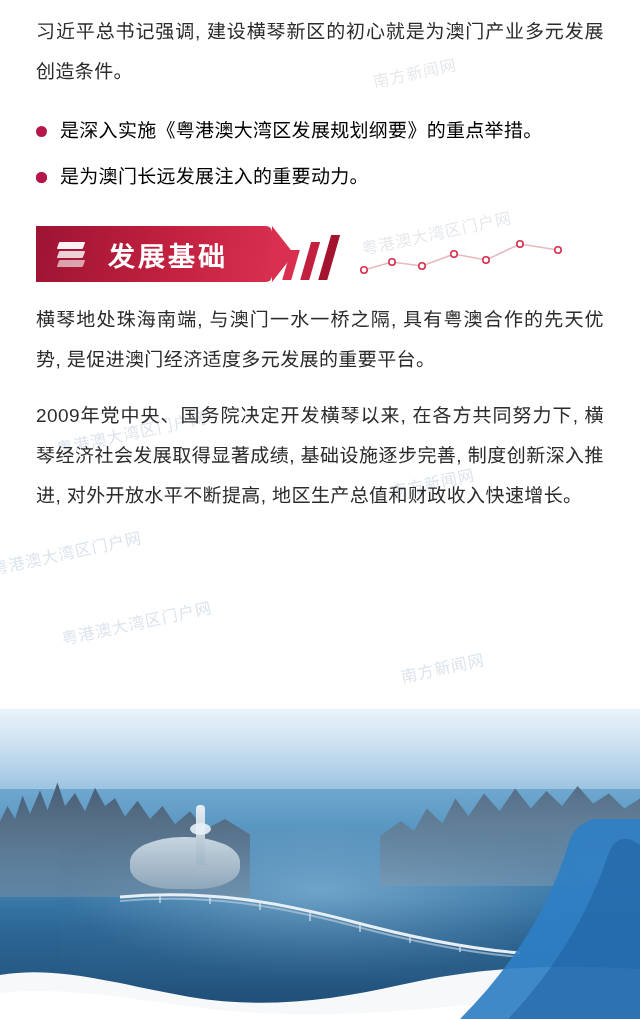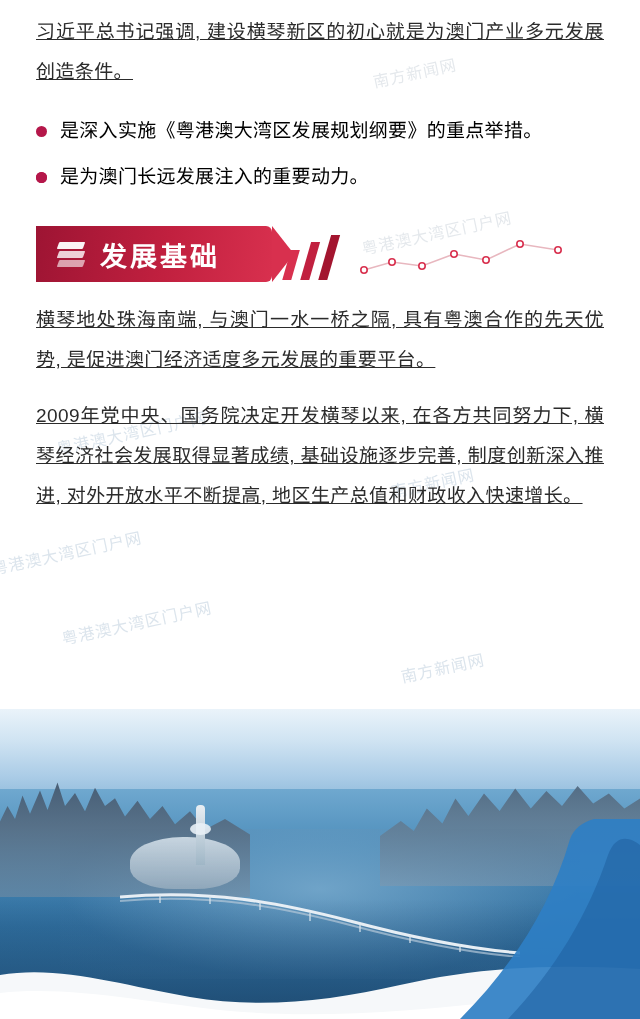--- a/index.html
+++ b/index.html
@@ -48,21 +48,20 @@
     padding: 0 36px;
     box-sizing: border-box;
   }
   .para {
     color: #2b2b2b;
     font-size: 19px;
     line-height: 40px;
     letter-spacing: 0.4px;
     margin: 0 0 16px 0;
     text-align: justify;
-    text-decoration: underline;
   }
   .para.top { padding-top: 12px; }
 
   ul.bullets {
     list-style: none;
     margin: 6px 0 0 0;
     padding: 0;
   }
   ul.bullets li {
     position: relative;
@@ -111,21 +110,21 @@
     height: 0;
     border-top: 28px solid transparent;
     border-bottom: 28px solid transparent;
     border-left: 22px solid #d8304e;
   }
   .banner-title {
     color: #ffffff;
     font-size: 27px;
     font-weight: bold;
     letter-spacing: 3px;
-    margin-left: 16px;
+    margin-left: 24px;
   }
   .stack-icon {
     width: 26px;
     height: 24px;
     position: relative;
     flex: 0 0 auto;
   }
   .stack-icon i {
     position: absolute;
     left: 0;

